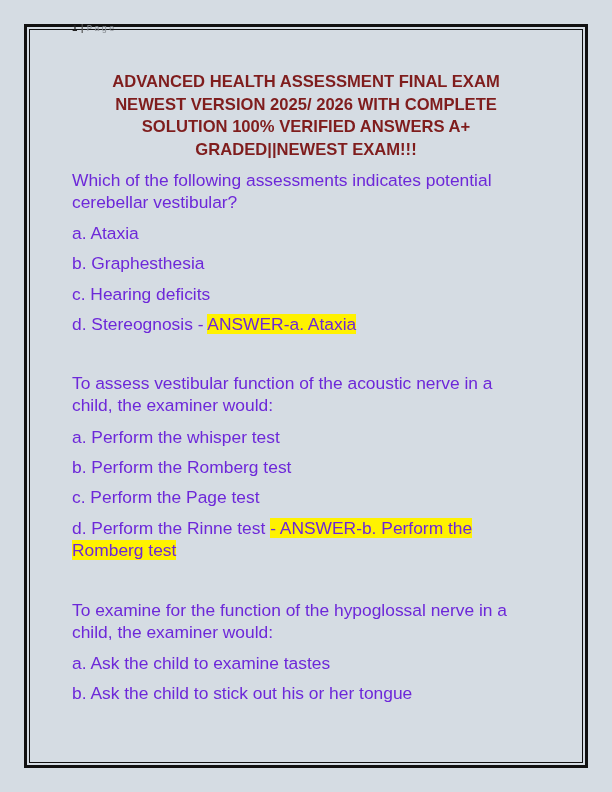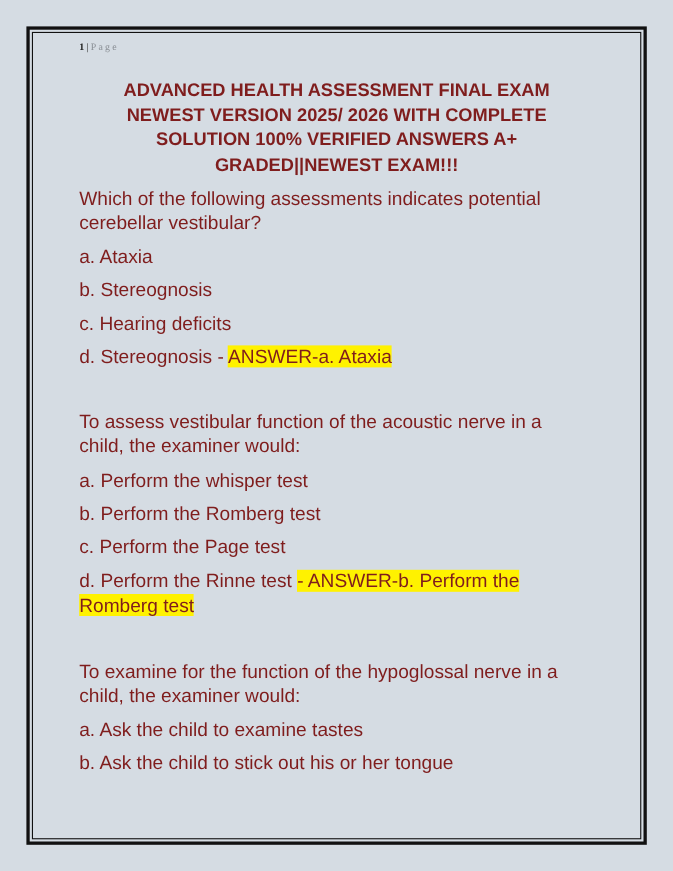--- a/index.html
+++ b/index.html
@@ -11,36 +11,36 @@
   }
   .border-outer {
     position: absolute; left: 24px; top: 24px; width: 564px; height: 744px;
     box-sizing: border-box; border: 3px solid #111;
   }
   .border-inner {
     position: absolute; left: 29px; top: 29px; width: 554px; height: 734px;
     box-sizing: border-box; border: 1px solid #111;
   }
   .page-header {
-    position: absolute; left: 72px; top: 36px;
-    font-family: Liberation Serif, serif; font-size: 9px; line-height: 12px;
+    position: absolute; left: 72px; top: 23px;
+    font-family: Liberation Mono, monospace; font-size: 9px; line-height: 12px;
     white-space: nowrap;
   }
   .page-num { font-weight: bold; color: #222; }
   .page-sep { color: #555; font-weight: bold; margin: 0 2px; }
   .page-word { color: #8a8f95; letter-spacing: 2px; }
   .title {
     position: absolute; left: 60px; width: 492px; top: 71px;
     text-align: center; color: #7f1d1d; font-weight: bold;
     font-size: 16.6px; line-height: 22.6px;
   }
   .title div { white-space: nowrap; }
   .line {
     position: absolute; left: 72px; font-size: 17.4px; line-height: 22px;
-    white-space: nowrap; color: #7f1d1d;
+    white-space: nowrap; color: #6d28d9;
   }
   .hl { background: #fff200; }
 </style>
 </head>
 <body>
 
 <div class="border-outer"></div>
 <div class="border-inner"></div>
 
 <div class="page-header">
@@ -50,21 +50,21 @@
 <div class="title">
   <div>ADVANCED HEALTH ASSESSMENT FINAL EXAM</div>
   <div>NEWEST VERSION 2025/ 2026 WITH COMPLETE</div>
   <div>SOLUTION 100% VERIFIED ANSWERS A+</div>
   <div>GRADED||NEWEST EXAM!!!</div>
 </div>
 
 <div class="line" style="top:169px">Which of the following assessments indicates potential</div>
 <div class="line" style="top:191px">cerebellar vestibular?</div>
 <div class="line" style="top:222px">a. Ataxia</div>
-<div class="line" style="top:252px">b. Stereognosis</div>
+<div class="line" style="top:252px">b. Graphesthesia</div>
 <div class="line" style="top:283px">c. Hearing deficits</div>
 <div class="line" style="top:313px"><span>d. Stereognosis - </span><span class="hl">ANSWER-a. Ataxia</span></div>
 
 <div class="line" style="top:372px">To assess vestibular function of the acoustic nerve in a</div>
 <div class="line" style="top:394px">child, the examiner would:</div>
 <div class="line" style="top:426px">a. Perform the whisper test</div>
 <div class="line" style="top:456px">b. Perform the Romberg test</div>
 <div class="line" style="top:486px">c. Perform the Page test</div>
 <div class="line" style="top:517px"><span>d. Perform the Rinne test </span><span class="hl">- ANSWER-b. Perform the</span></div>
 <div class="line" style="top:539px"><span class="hl">Romberg test</span></div>

